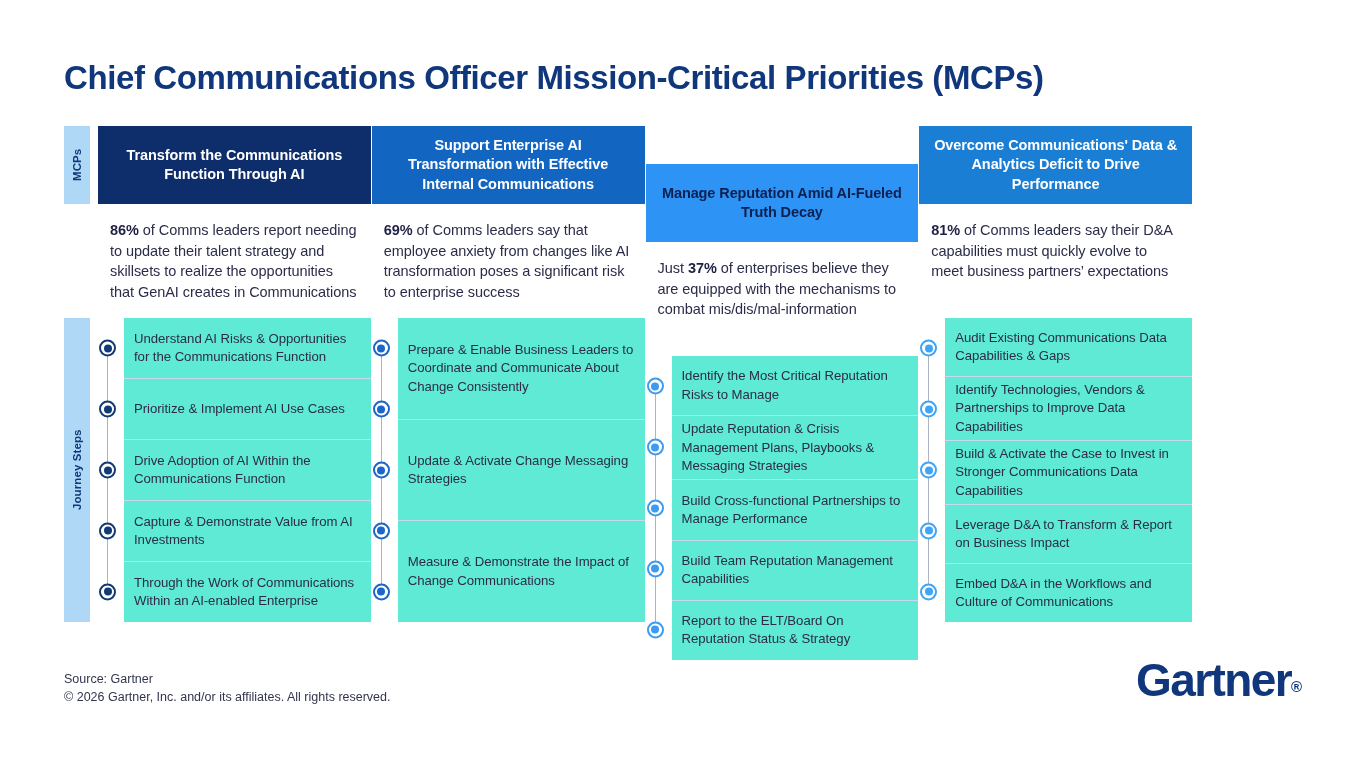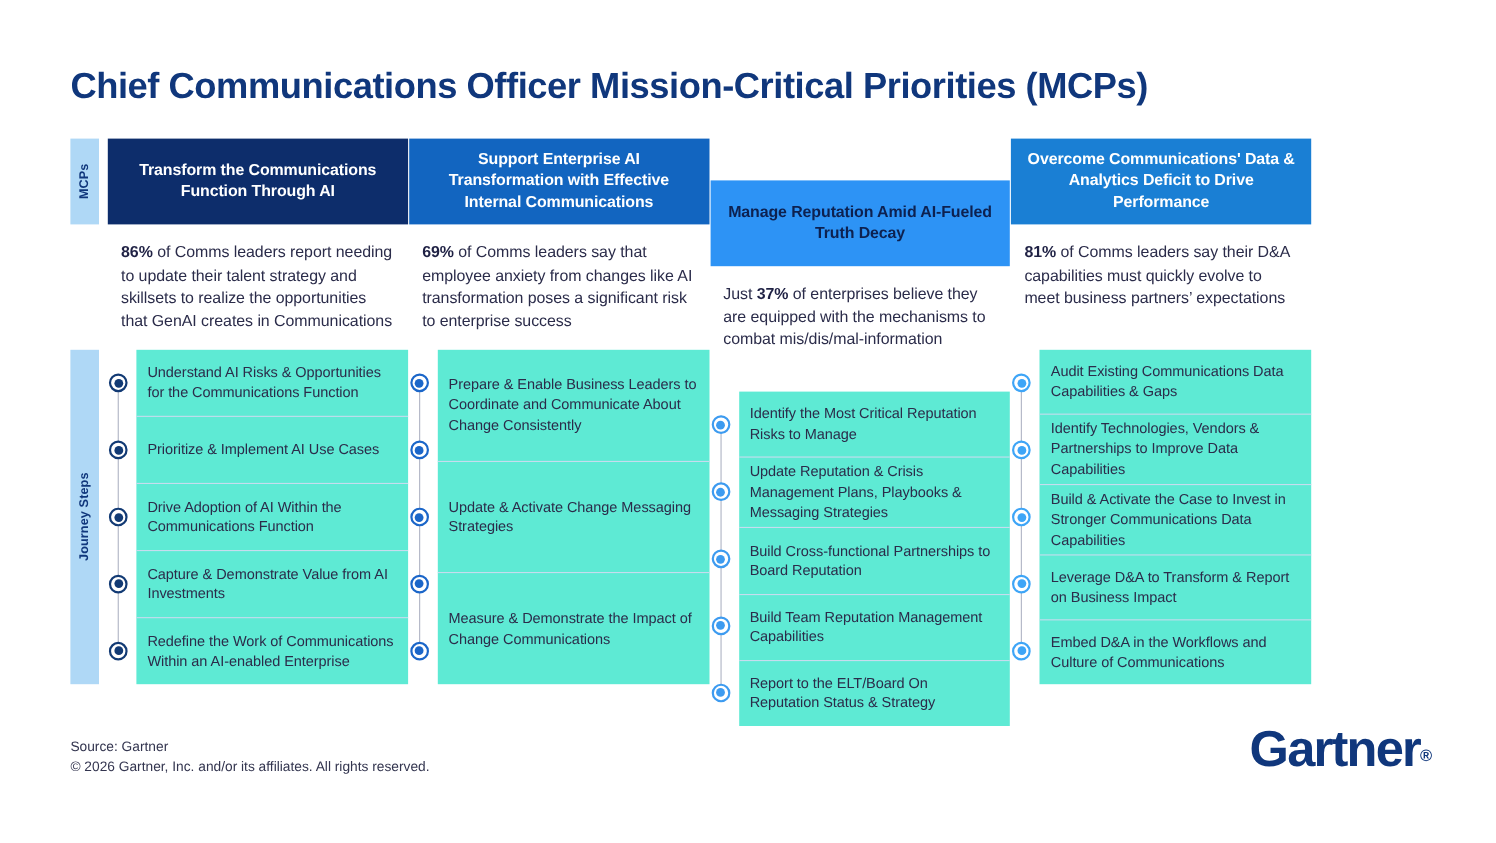--- a/index.html
+++ b/index.html
@@ -229,21 +229,21 @@
               <div class="step">
                 <span>Prioritize &amp; Implement AI Use Cases</span>
               </div>
               <div class="step">
                 <span>Drive Adoption of AI Within the Communications Function</span>
               </div>
               <div class="step">
                 <span>Capture &amp; Demonstrate Value from AI Investments</span>
               </div>
               <div class="step">
-                <span>Redefine the Work of Communications Within an AI-enabled Enterprise</span>
+                <span>Through the Work of Communications Within an AI-enabled Enterprise</span>
               </div>
             </div>
           </div>
         </div>
         <div class="col">
           <div class="col-header" style="background: rgb(18, 101, 192); color: rgb(255, 255, 255);">Support Enterprise AI Transformation with Effective Internal Communications</div>
           <div class="col-stat"><span></span><b>69%</b><span> of Comms leaders say that employee anxiety from changes like AI transformation poses a significant risk to enterprise success</span></div>
           <div class="col-steps">
             <div class="rail"></div>
             <div class="bullet" style="color: rgb(27, 102, 201); top: 30.4px;"></div>
@@ -275,21 +275,21 @@
             <div class="bullet" style="color: rgb(61, 155, 240); top: 212.8px;"></div>
             <div class="bullet" style="color: rgb(61, 155, 240); top: 273.6px;"></div>
             <div class="steps-box">
               <div class="step">
                 <span>Identify the Most Critical Reputation Risks to Manage</span>
               </div>
               <div class="step">
                 <span>Update Reputation &amp; Crisis Management Plans, Playbooks &amp; Messaging Strategies</span>
               </div>
               <div class="step">
-                <span>Build Cross-functional Partnerships to Board Reputation</span>
+                <span>Build Cross-functional Partnerships to Manage Performance</span>
               </div>
               <div class="step">
                 <span>Build Team Reputation Management Capabilities</span>
               </div>
               <div class="step">
                 <span>Report to the ELT/Board On Reputation Status &amp; Strategy</span>
               </div>
             </div>
           </div>
         </div>

